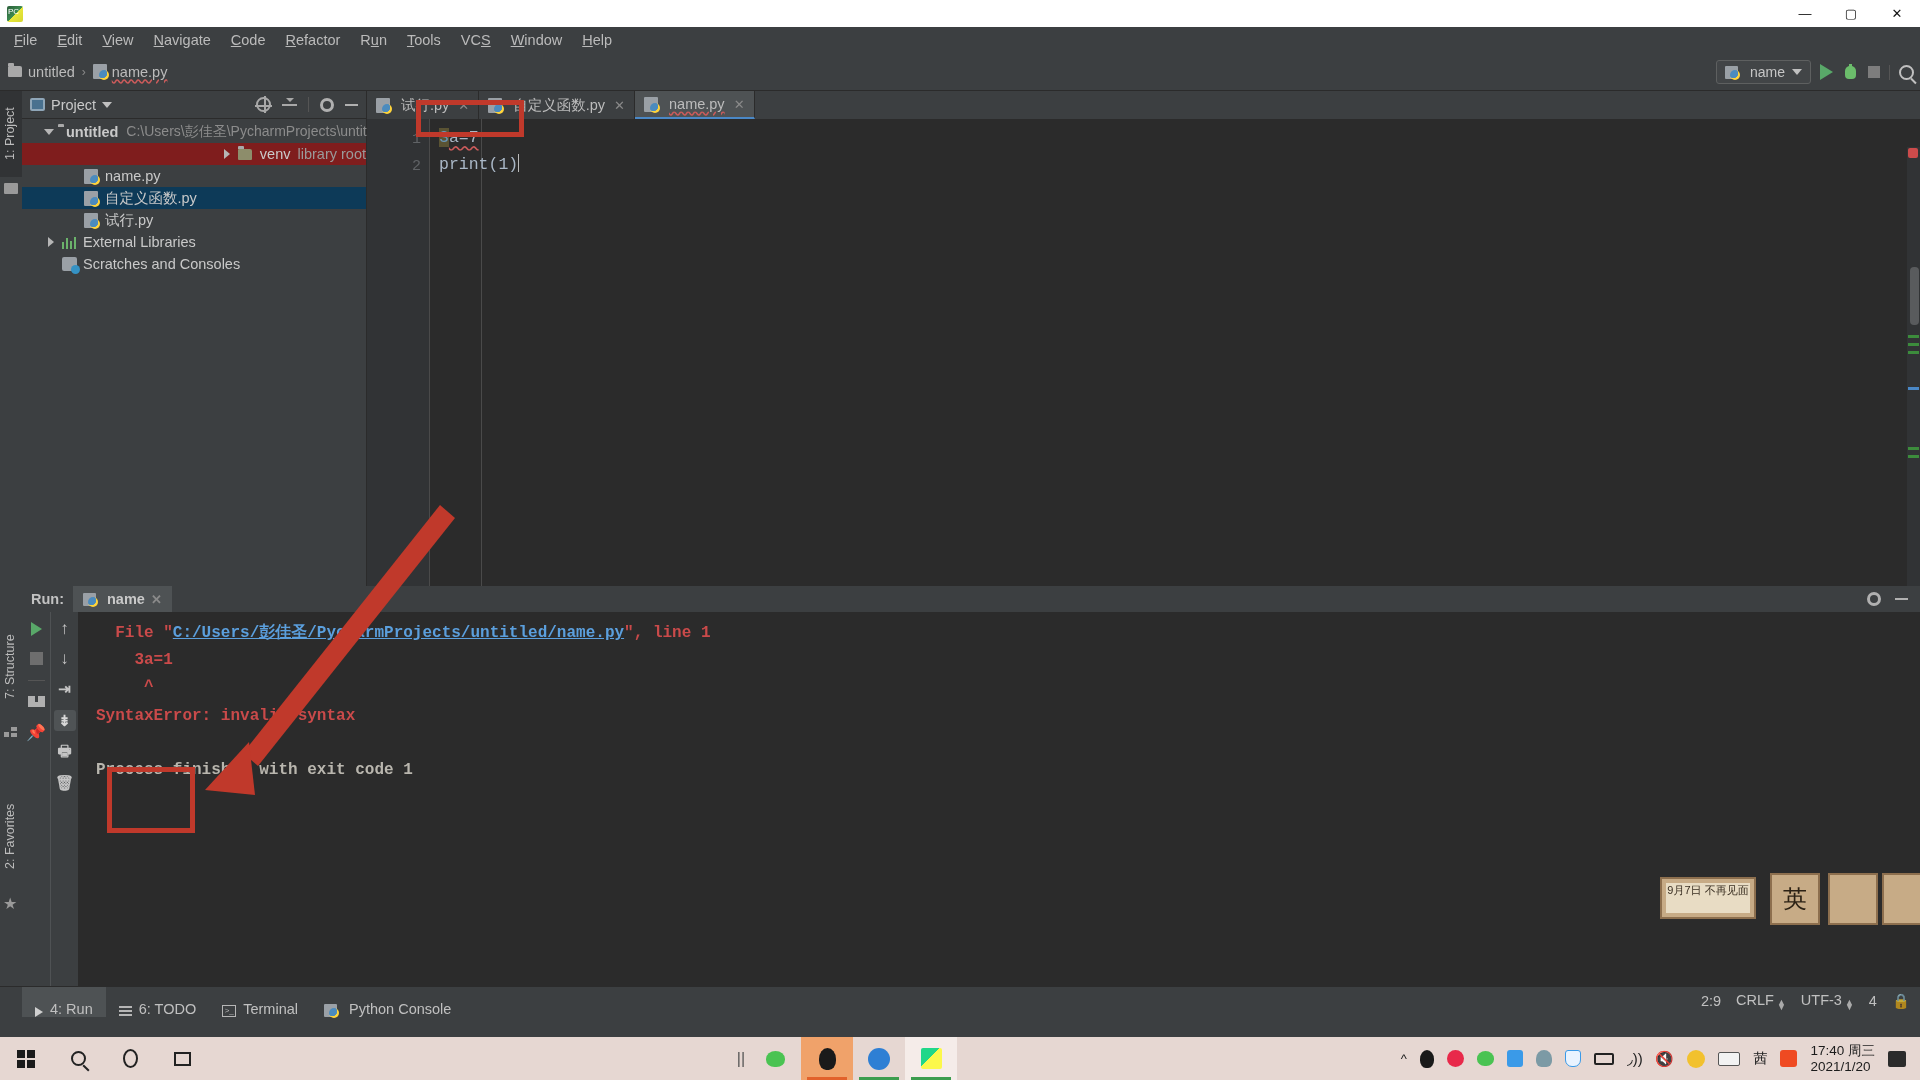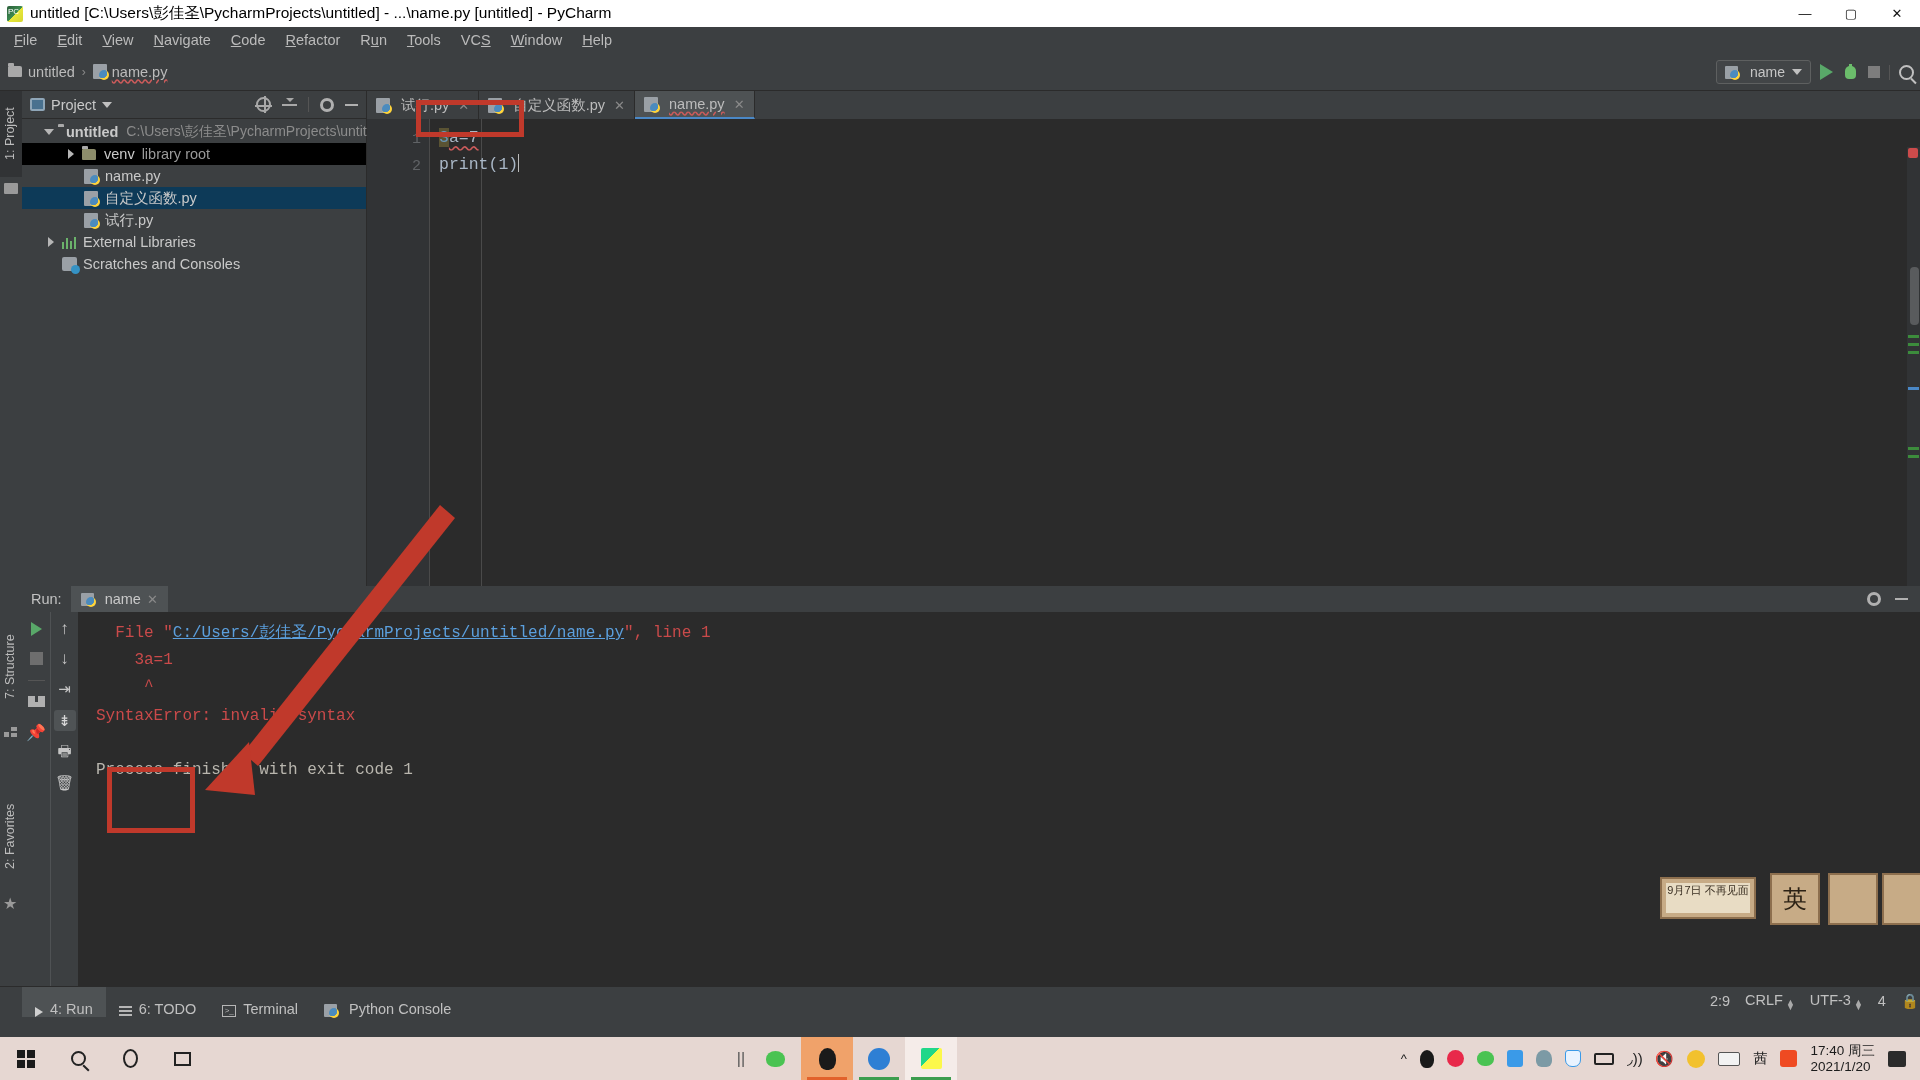--- a/index.html
+++ b/index.html
@@ -112,21 +112,21 @@
   .ic-collapse{width:15px;height:14px;position:relative;}
   .ic-collapse::before{content:"";position:absolute;left:0;top:6px;width:15px;height:2px;background:#a8a8a8;}
   .ic-collapse::after{content:"";position:absolute;left:3.5px;top:0;border-left:4px solid transparent;
     border-right:4px solid transparent;border-top:4px solid #a8a8a8;}
   .ic-gear{width:14px;height:14px;border-radius:50%;border:3px solid #b0b0b0;position:relative;}
   .ic-min{width:13px;height:2px;background:#b0b0b0;}
   .vdiv{width:1px;height:15px;background:#555;}
 
   .tree{padding-top:2px;font-size:14.5px;color:#c9c9c9;}
   .trow{height:22px;display:flex;align-items:center;white-space:nowrap;}
-  .trow.venv{background:#000000;}
+  .trow.venv{background:#7f1d1d;justify-content:flex-end;}
   .trow.sel{background:#0d3a58;}
   .tw{width:14px;display:flex;align-items:center;justify-content:center;}
   .caret-d{width:0;height:0;border-left:5px solid transparent;border-right:5px solid transparent;
            border-top:6px solid #b6b6b6;}
   .caret-r{width:0;height:0;border-top:5px solid transparent;border-bottom:5px solid transparent;
            border-left:6px solid #b6b6b6;}
   .tlabel{margin-left:2px;}
   .tlabel.bold{font-weight:bold;}
   .tpath{color:#8c8c8c;margin-left:8px;font-size:14px;}
   .tsub{color:#9a9a9a;margin-left:7px;}
@@ -156,21 +156,21 @@
   .err-sq{text-decoration:underline wavy #cc5b5b;text-underline-offset:3px;}
   .sel-hl{background:#5a5333;}
   .caret{display:inline-block;width:1px;height:18px;background:#bbb;vertical-align:-3px;}
 
   .errstripe{position:absolute;right:0;top:28px;width:13px;bottom:0;background:#313335;}
   .stripe-mark{position:absolute;right:1px;width:11px;height:3px;}
   .scrollthumb{position:absolute;right:1px;width:9px;background:#595b5d;border-radius:4px;}
   .err-badge{position:absolute;right:2px;top:1px;width:10px;height:10px;background:#cc4b4b;border-radius:2px;}
 
   
-  .runwin{position:absolute;left:22px;top:586px;right:0;height:400px;background:#3c3f41;}
+  .runwin{position:absolute;left:22px;top:586px;right:0;height:400px;background:#3c3f41;font-weight:bold;}
   .run-head{height:26px;display:flex;align-items:center;background:#3c3f41;}
   .run-head .rl{font-size:14.5px;color:#c2c2c2;padding:0 9px;}
   .run-tab{display:flex;align-items:center;gap:6px;height:26px;padding:0 10px;background:#4e5254;
            font-size:14.5px;color:#c9c9c9;}
   .run-tab .x{color:#8a8a8a;font-size:13px;}
   .run-head-right{margin-left:auto;display:flex;align-items:center;gap:14px;padding-right:12px;}
 
   .run-toolbar{position:absolute;left:0;top:26px;width:56px;bottom:0;background:#3c3f41;
                display:flex;}
   .rt-col{width:28px;display:flex;flex-direction:column;align-items:center;padding-top:8px;gap:13px;}
@@ -184,21 +184,21 @@
   .c-err{color:#ca4a4a;white-space:pre;}
   .c-link{color:#5b9fdd;text-decoration:underline;}
   .c-out{color:#b9b6ae;white-space:pre;}
 
   
   .bottombar{position:absolute;left:0;top:986px;width:1920px;height:30px;background:#3c3f41;
              display:flex;align-items:center;border-top:1px solid #2b2b2b;}
   .btab{display:flex;align-items:flex-end;gap:7px;height:30px;padding:0 13px;font-size:14.5px;color:#c0c0c0;}
   .btab.active{background:#4e5254;}
   .statusright{position:absolute;right:0;top:986px;height:30px;display:flex;align-items:center;
-               gap:15px;padding-right:1px;font-size:14.5px;color:#c0c0c0;}
+               gap:15px;padding-right:10px;font-size:14.5px;color:#c0c0c0;}
   .ud{display:inline-flex;flex-direction:column;margin-left:3px;line-height:5px;font-size:9px;color:#aaa;}
 
   
   .taskbar{position:absolute;left:0;top:1037px;width:1920px;height:43px;background:#e6d7d2;
            display:flex;align-items:center;}
   .tb-left{display:flex;align-items:center;gap:0;}
   .tb-btn{width:52px;height:43px;display:flex;align-items:center;justify-content:center;}
   .win-logo{width:18px;height:18px;display:grid;grid-template-columns:1fr 1fr;grid-template-rows:1fr 1fr;gap:2px;}
   .win-logo i{background:#1b1b1b;display:block;}
   .tb-apps{display:flex;align-items:center;margin-left:525px;gap:0;}
@@ -216,21 +216,20 @@
              font-family:"Liberation Sans",sans-serif;white-space:nowrap;pointer-events:none;}
   .vline{position:absolute;width:1px;background:#4a4a4a;}
 </style>
 </head>
 <body>
 
 <div id="app">
 
   <div class="titlebar">
     <div class="tb-icon"></div>
-    <div class="tb-title">untitled [C:\Users\彭佳圣\PycharmProjects\untitled] - ...\name.py [untitled] - PyCharm</div>
     <div class="winbtns">
       <div class="winbtn">—</div>
       <div class="winbtn">▢</div>
       <div class="winbtn close">✕</div>
     </div>
   </div>
 
   <div class="menubar">
     <div class="mi"><u>F</u>ile</div>
     <div class="mi"><u>E</u>dit</div>

